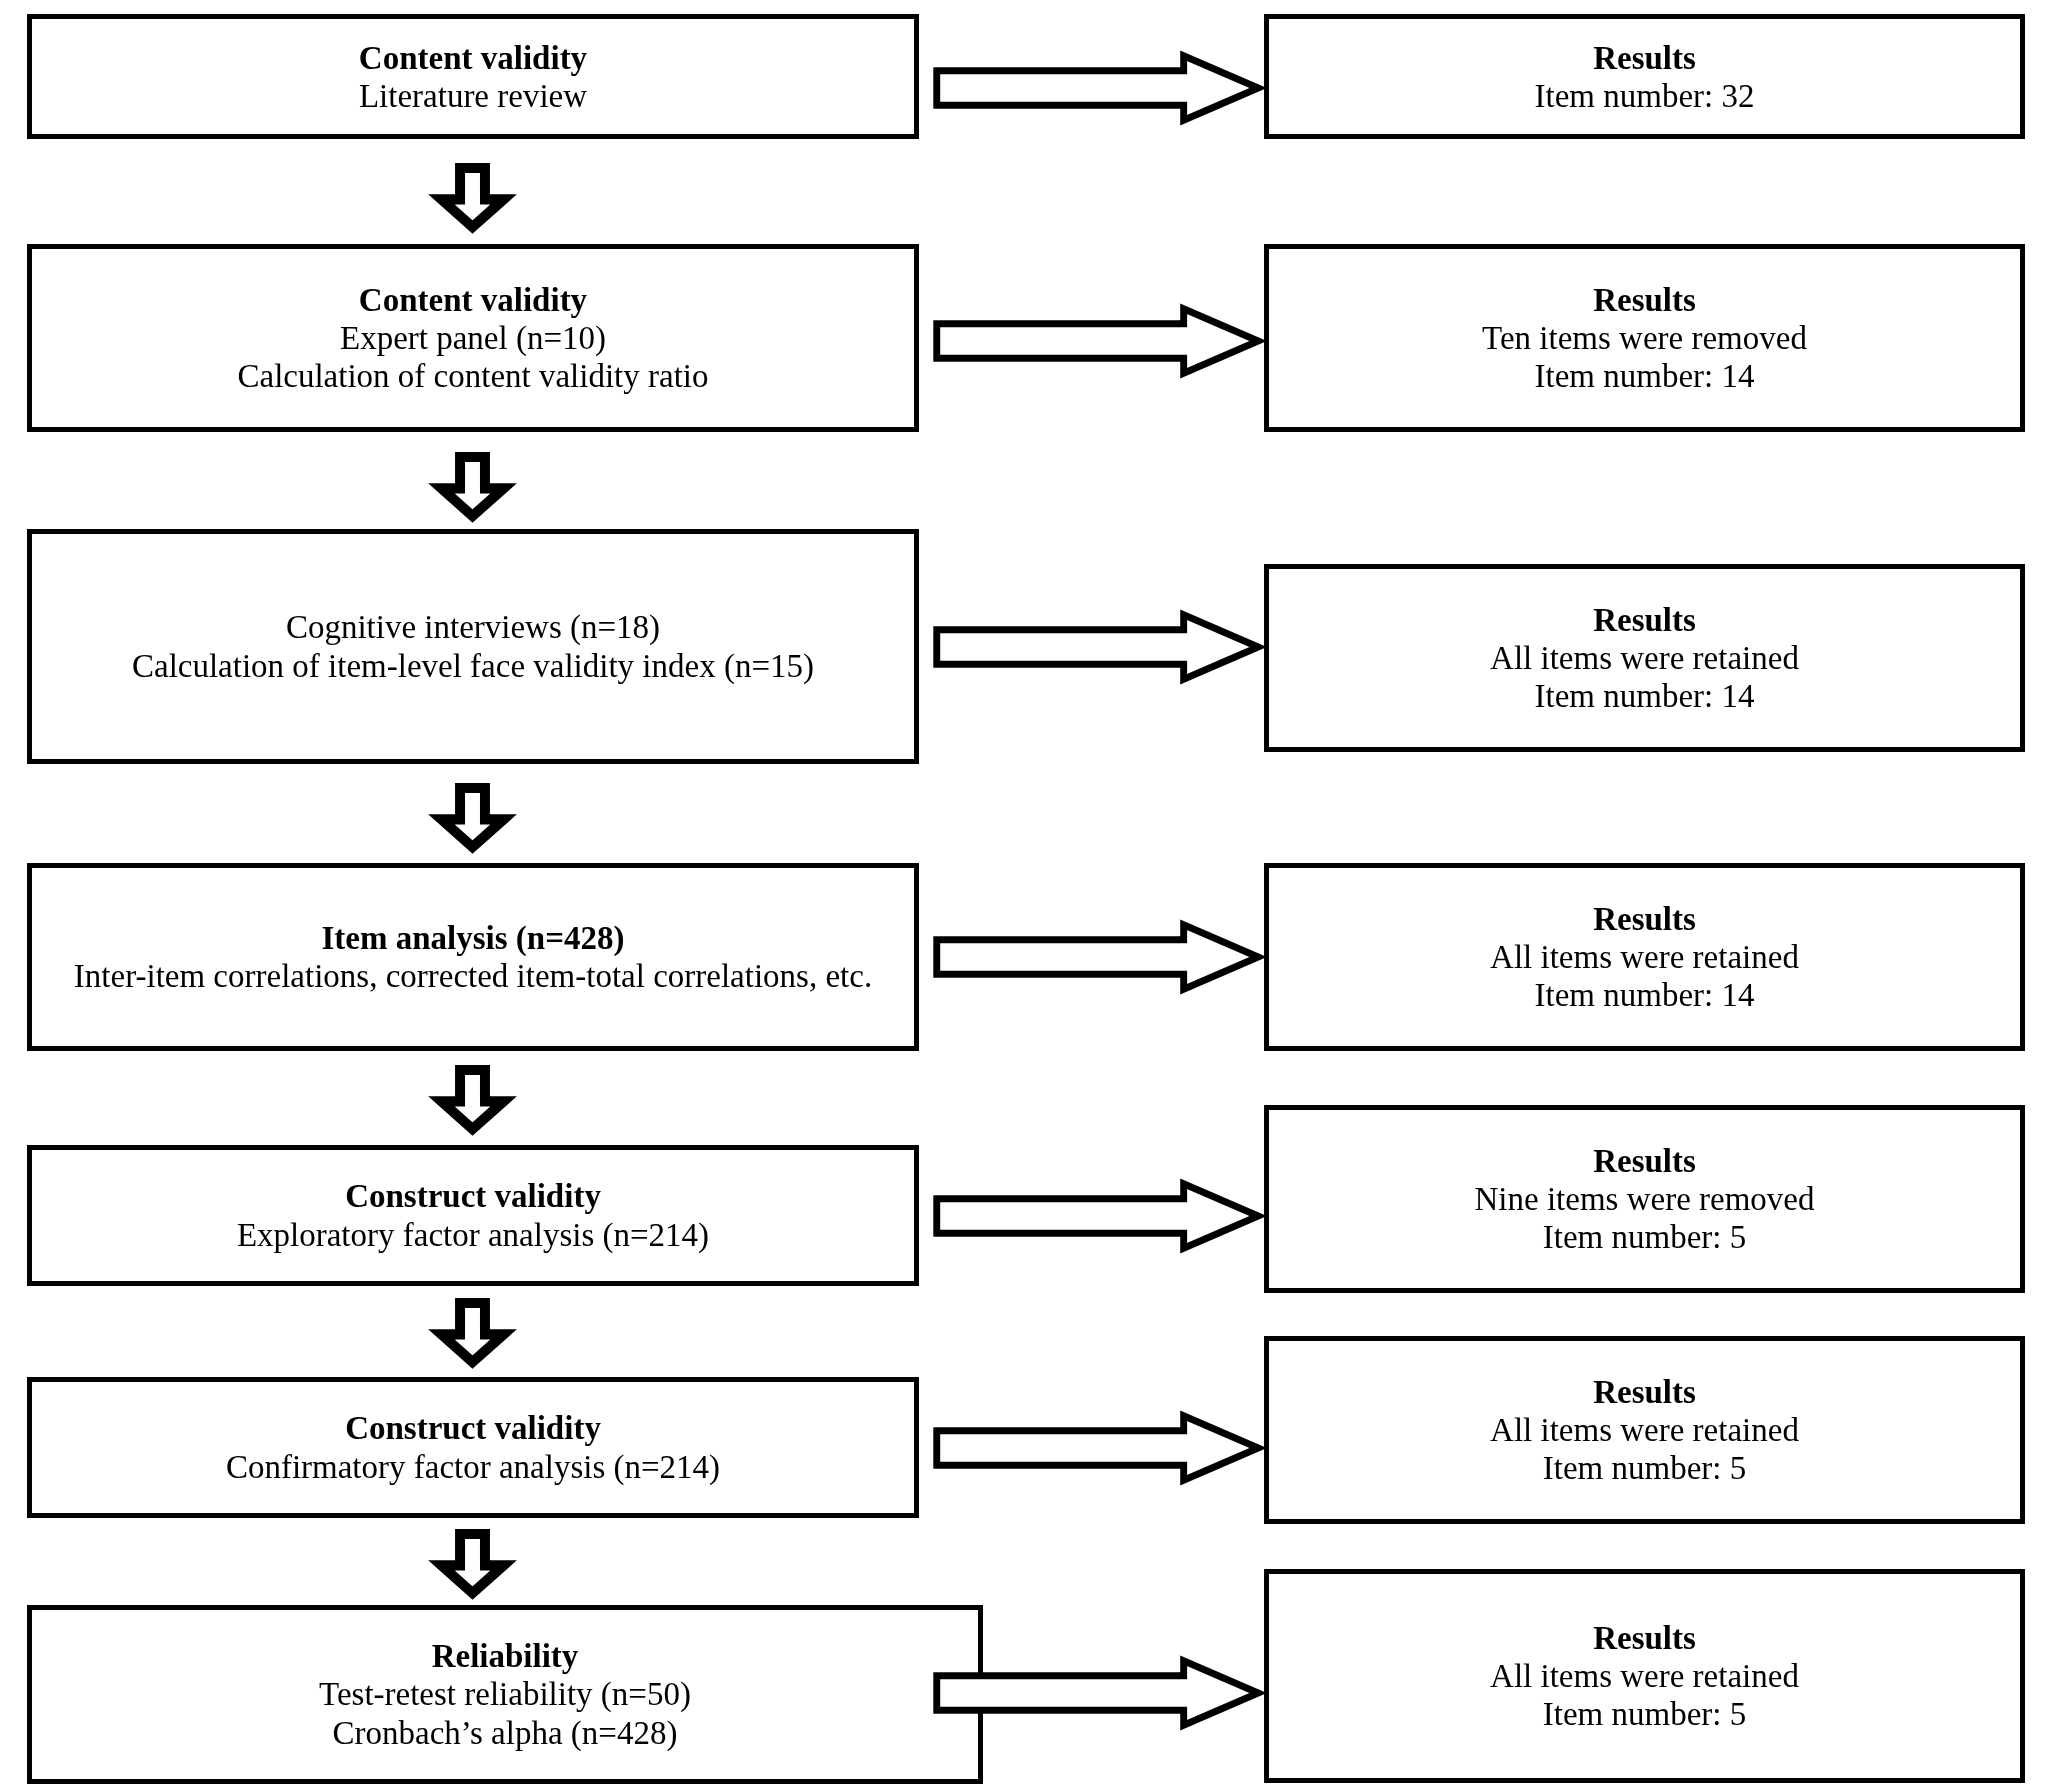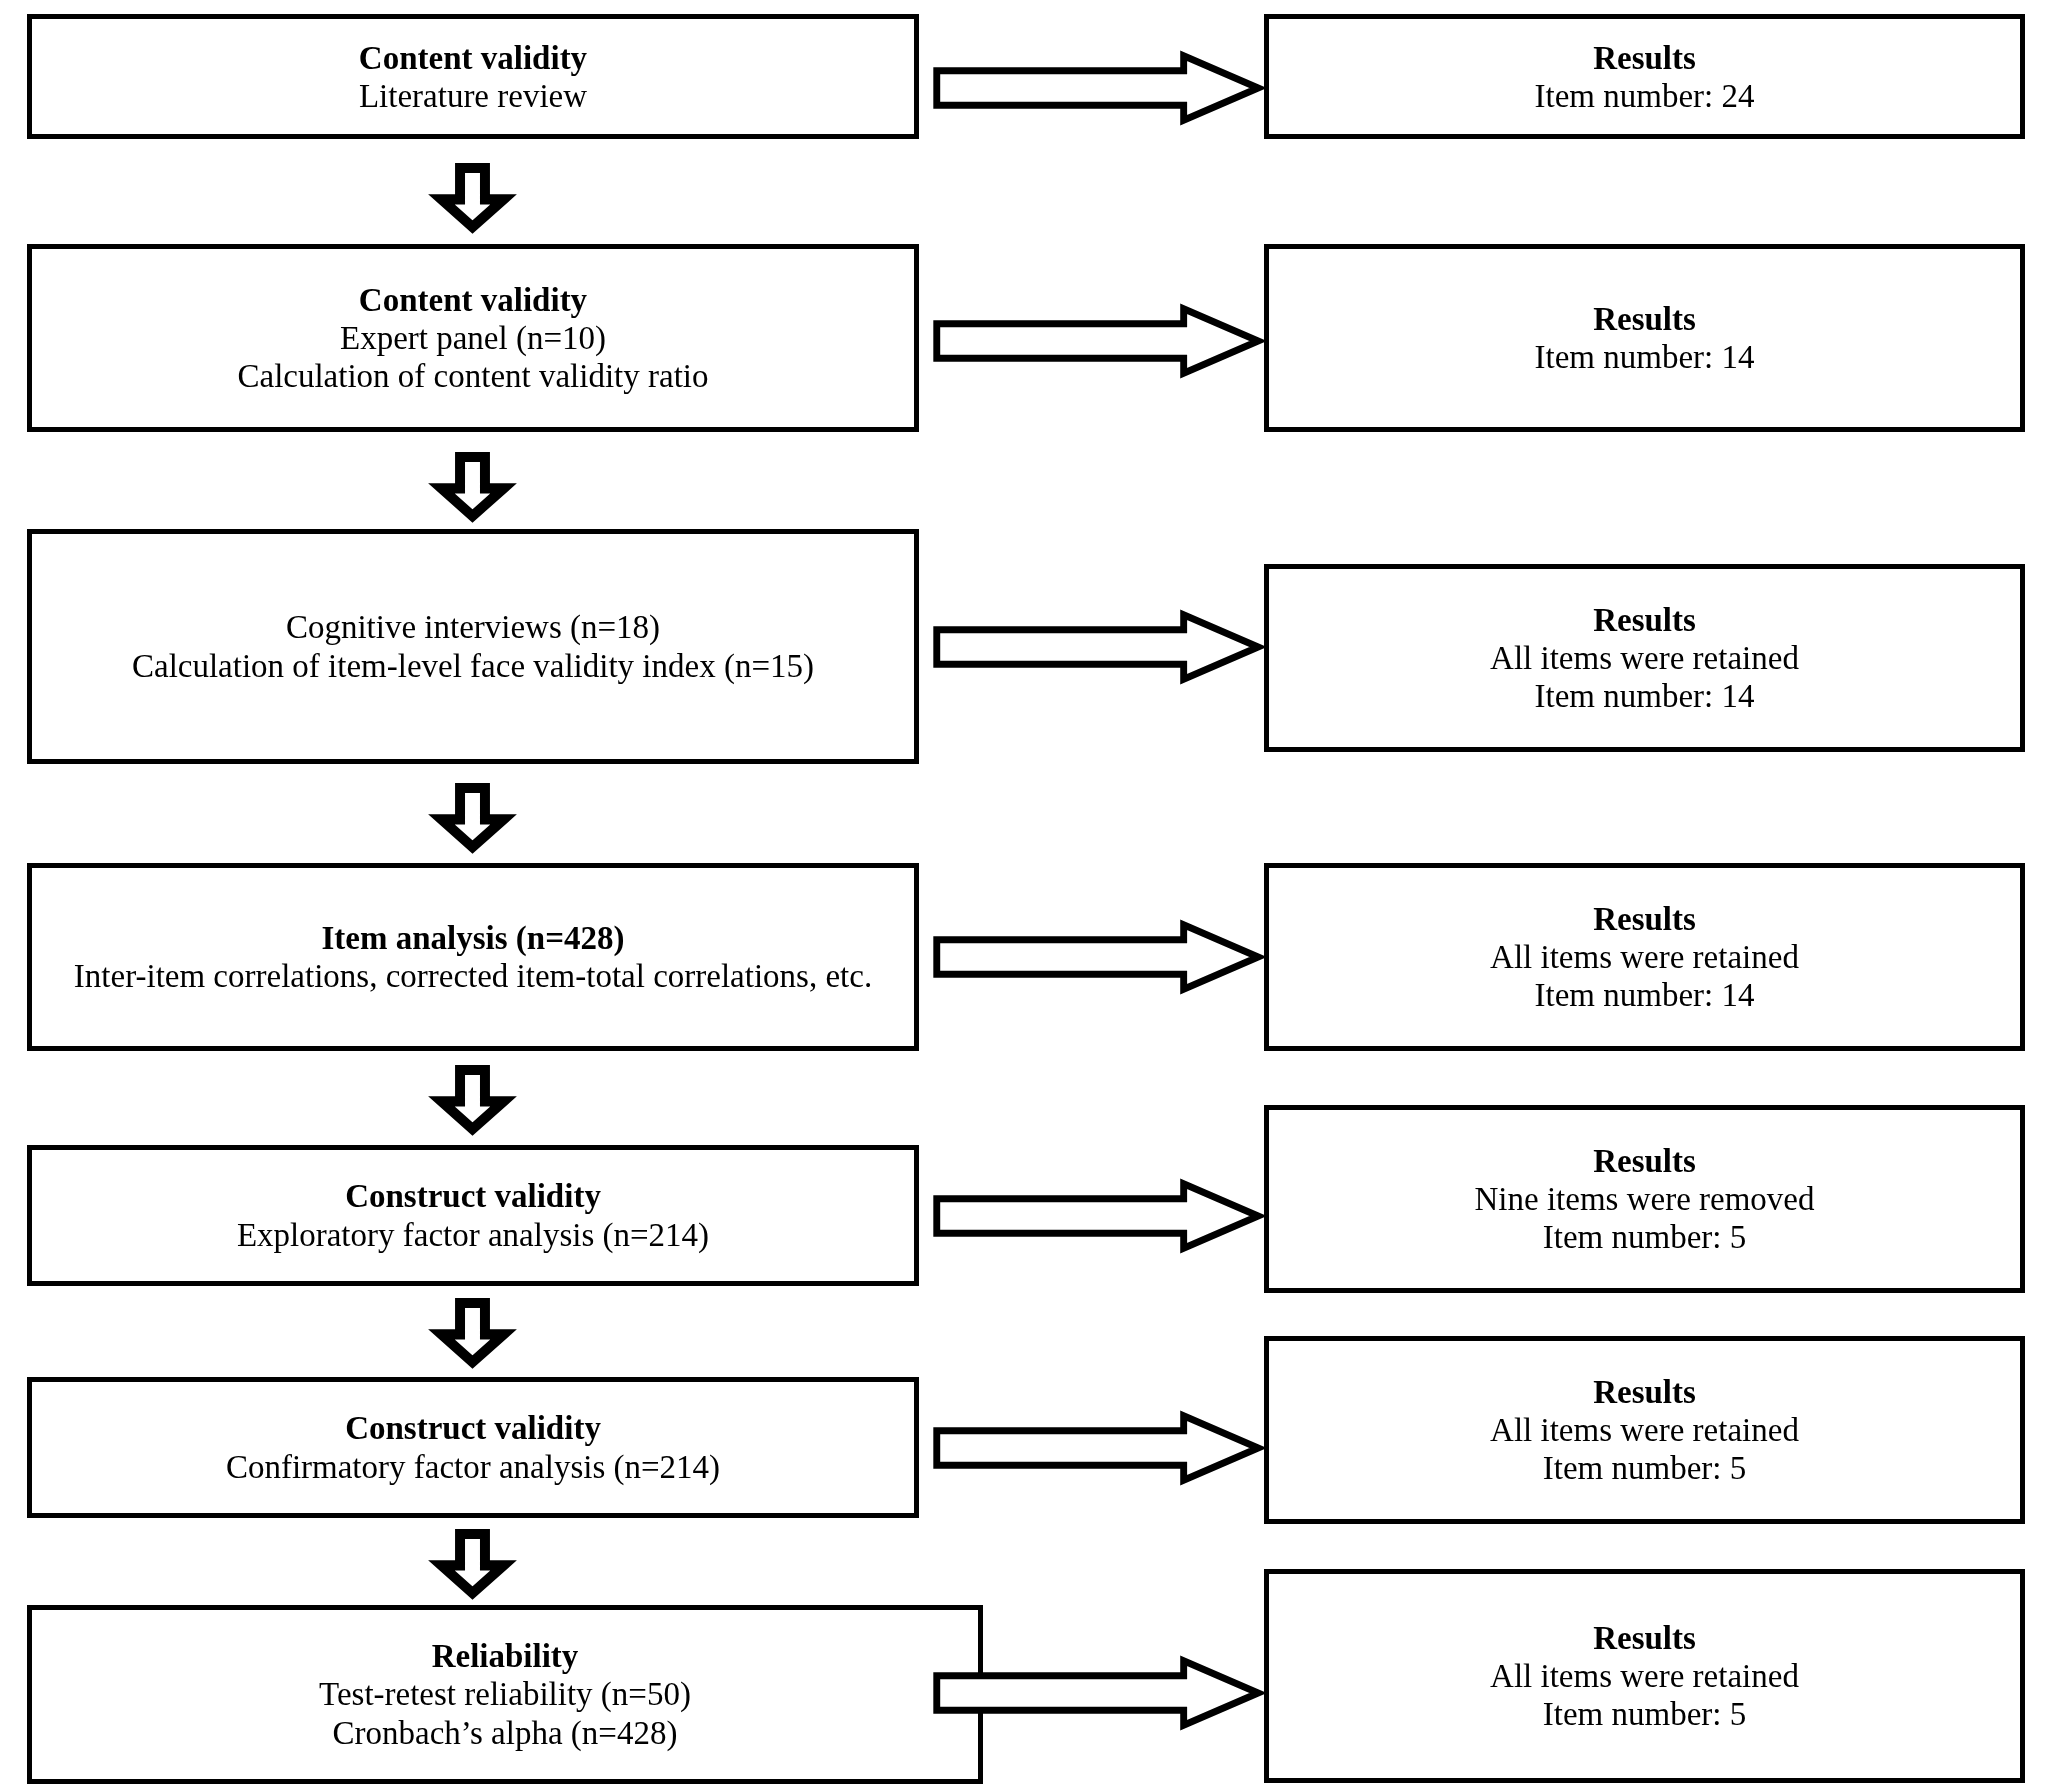--- a/index.html
+++ b/index.html
@@ -74,21 +74,21 @@
   </div>
 
   <div class="arrow" style="left:933px; top:52px; width:329px; height:72px;">
     <svg viewBox="0 0 525 115" preserveAspectRatio="none">
       <path class="shp" d="M6 30 L400 30 L400 6 L519 57.5 L400 109 L400 85 L6 85 Z"></path>
     </svg>
   </div>
 
   <div class="box" style="left:1264px; top:14.4px; width:761px; height:125px;">
     <span class="ln bold">Results</span>
-    <span class="ln">Item number: 24</span>
+    <span class="ln">Item number: 32</span>
   </div>
 
   <div class="arrow varrow" style="left:432px; top:163px; width:81px; height:69px;">
     <svg viewBox="0 0 130 110" preserveAspectRatio="none">
       <path class="shp" d="M45 8 L85 8 L85 58 L115 58 L65 102 L15 58 L45 58 Z"></path>
     </svg>
   </div>
 
   <div class="box" style="left:27px; top:244px; width:892px; height:188px;">
     <span class="ln bold">Content validity</span>
@@ -97,20 +97,21 @@
   </div>
 
   <div class="arrow" style="left:933px; top:305px; width:329px; height:72px;">
     <svg viewBox="0 0 525 115" preserveAspectRatio="none">
       <path class="shp" d="M6 30 L400 30 L400 6 L519 57.5 L400 109 L400 85 L6 85 Z"></path>
     </svg>
   </div>
 
   <div class="box" style="left:1264px; top:244px; width:761px; height:188px;">
     <span class="ln bold">Results</span>
+    <span class="ln">Ten items were removed</span>
     <span class="ln">Item number: 14</span>
   </div>
 
   <div class="arrow varrow" style="left:432px; top:452px; width:81px; height:69px;">
     <svg viewBox="0 0 130 110" preserveAspectRatio="none">
       <path class="shp" d="M45 8 L85 8 L85 58 L115 58 L65 102 L15 58 L45 58 Z"></path>
     </svg>
   </div>
 
   <div class="box" style="left:27px; top:529px; width:892px; height:235px; padding:0 13.8px;">

